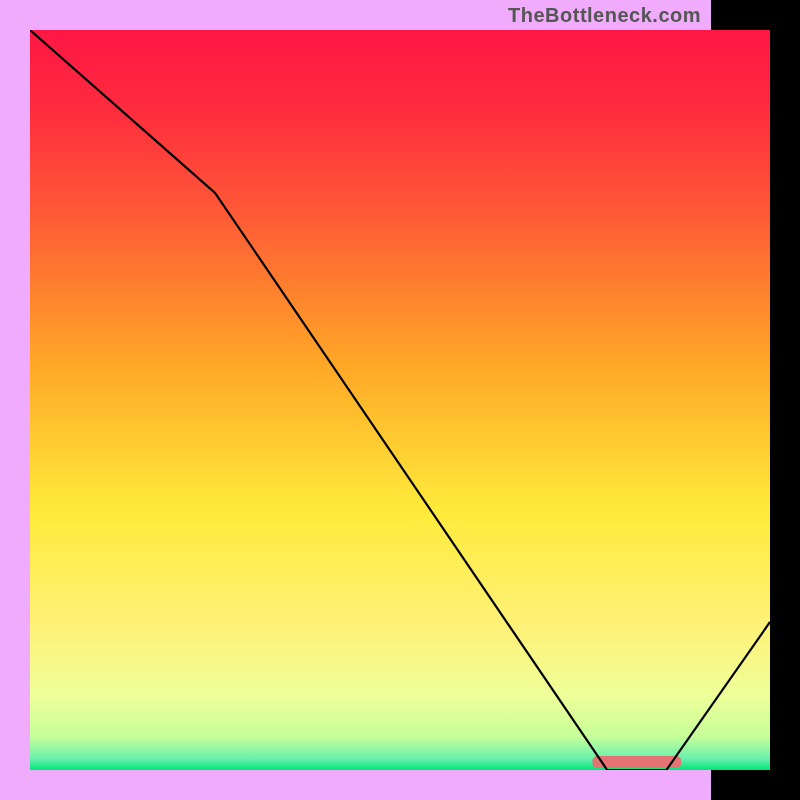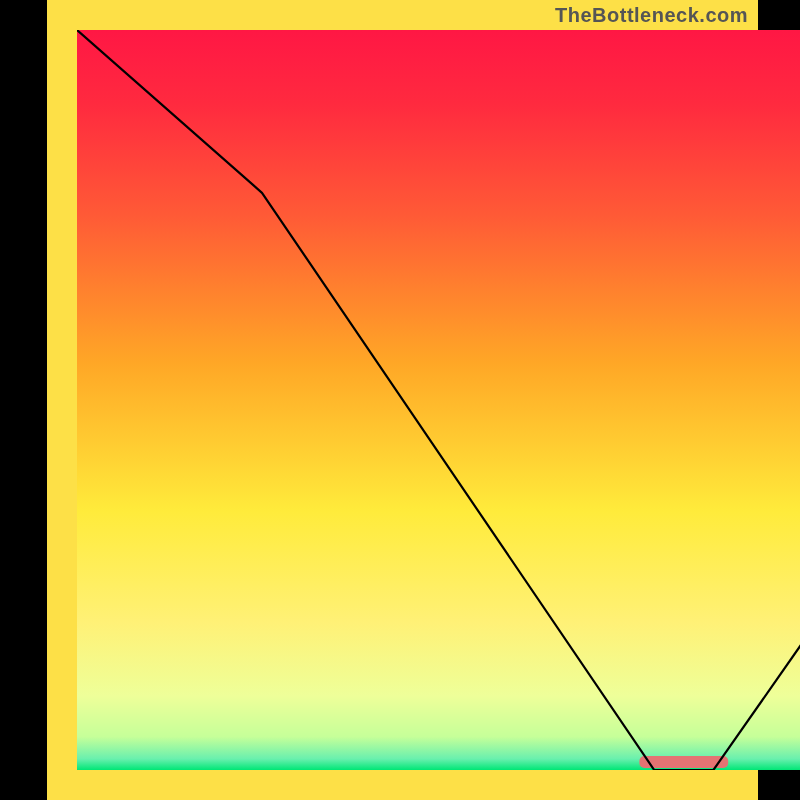--- a/index.html
+++ b/index.html
@@ -8,22 +8,21 @@
     width: 800px;
     height: 800px;
     background: #000;
     font-family: Arial, Helvetica, sans-serif;
     overflow: hidden;
   }
   .frame {
     position: relative;
     width: 711px;
     height: 800px;
-    background: #fde047;
-    margin-left: 47px;
+    background: #f0abfc;
   }
   .watermark {
     position: absolute;
     top: 4px;
     right: 10px;
     color: #555;
     font-size: 20px;
     font-weight: bold;
     letter-spacing: 0.5px;
     user-select: none;

